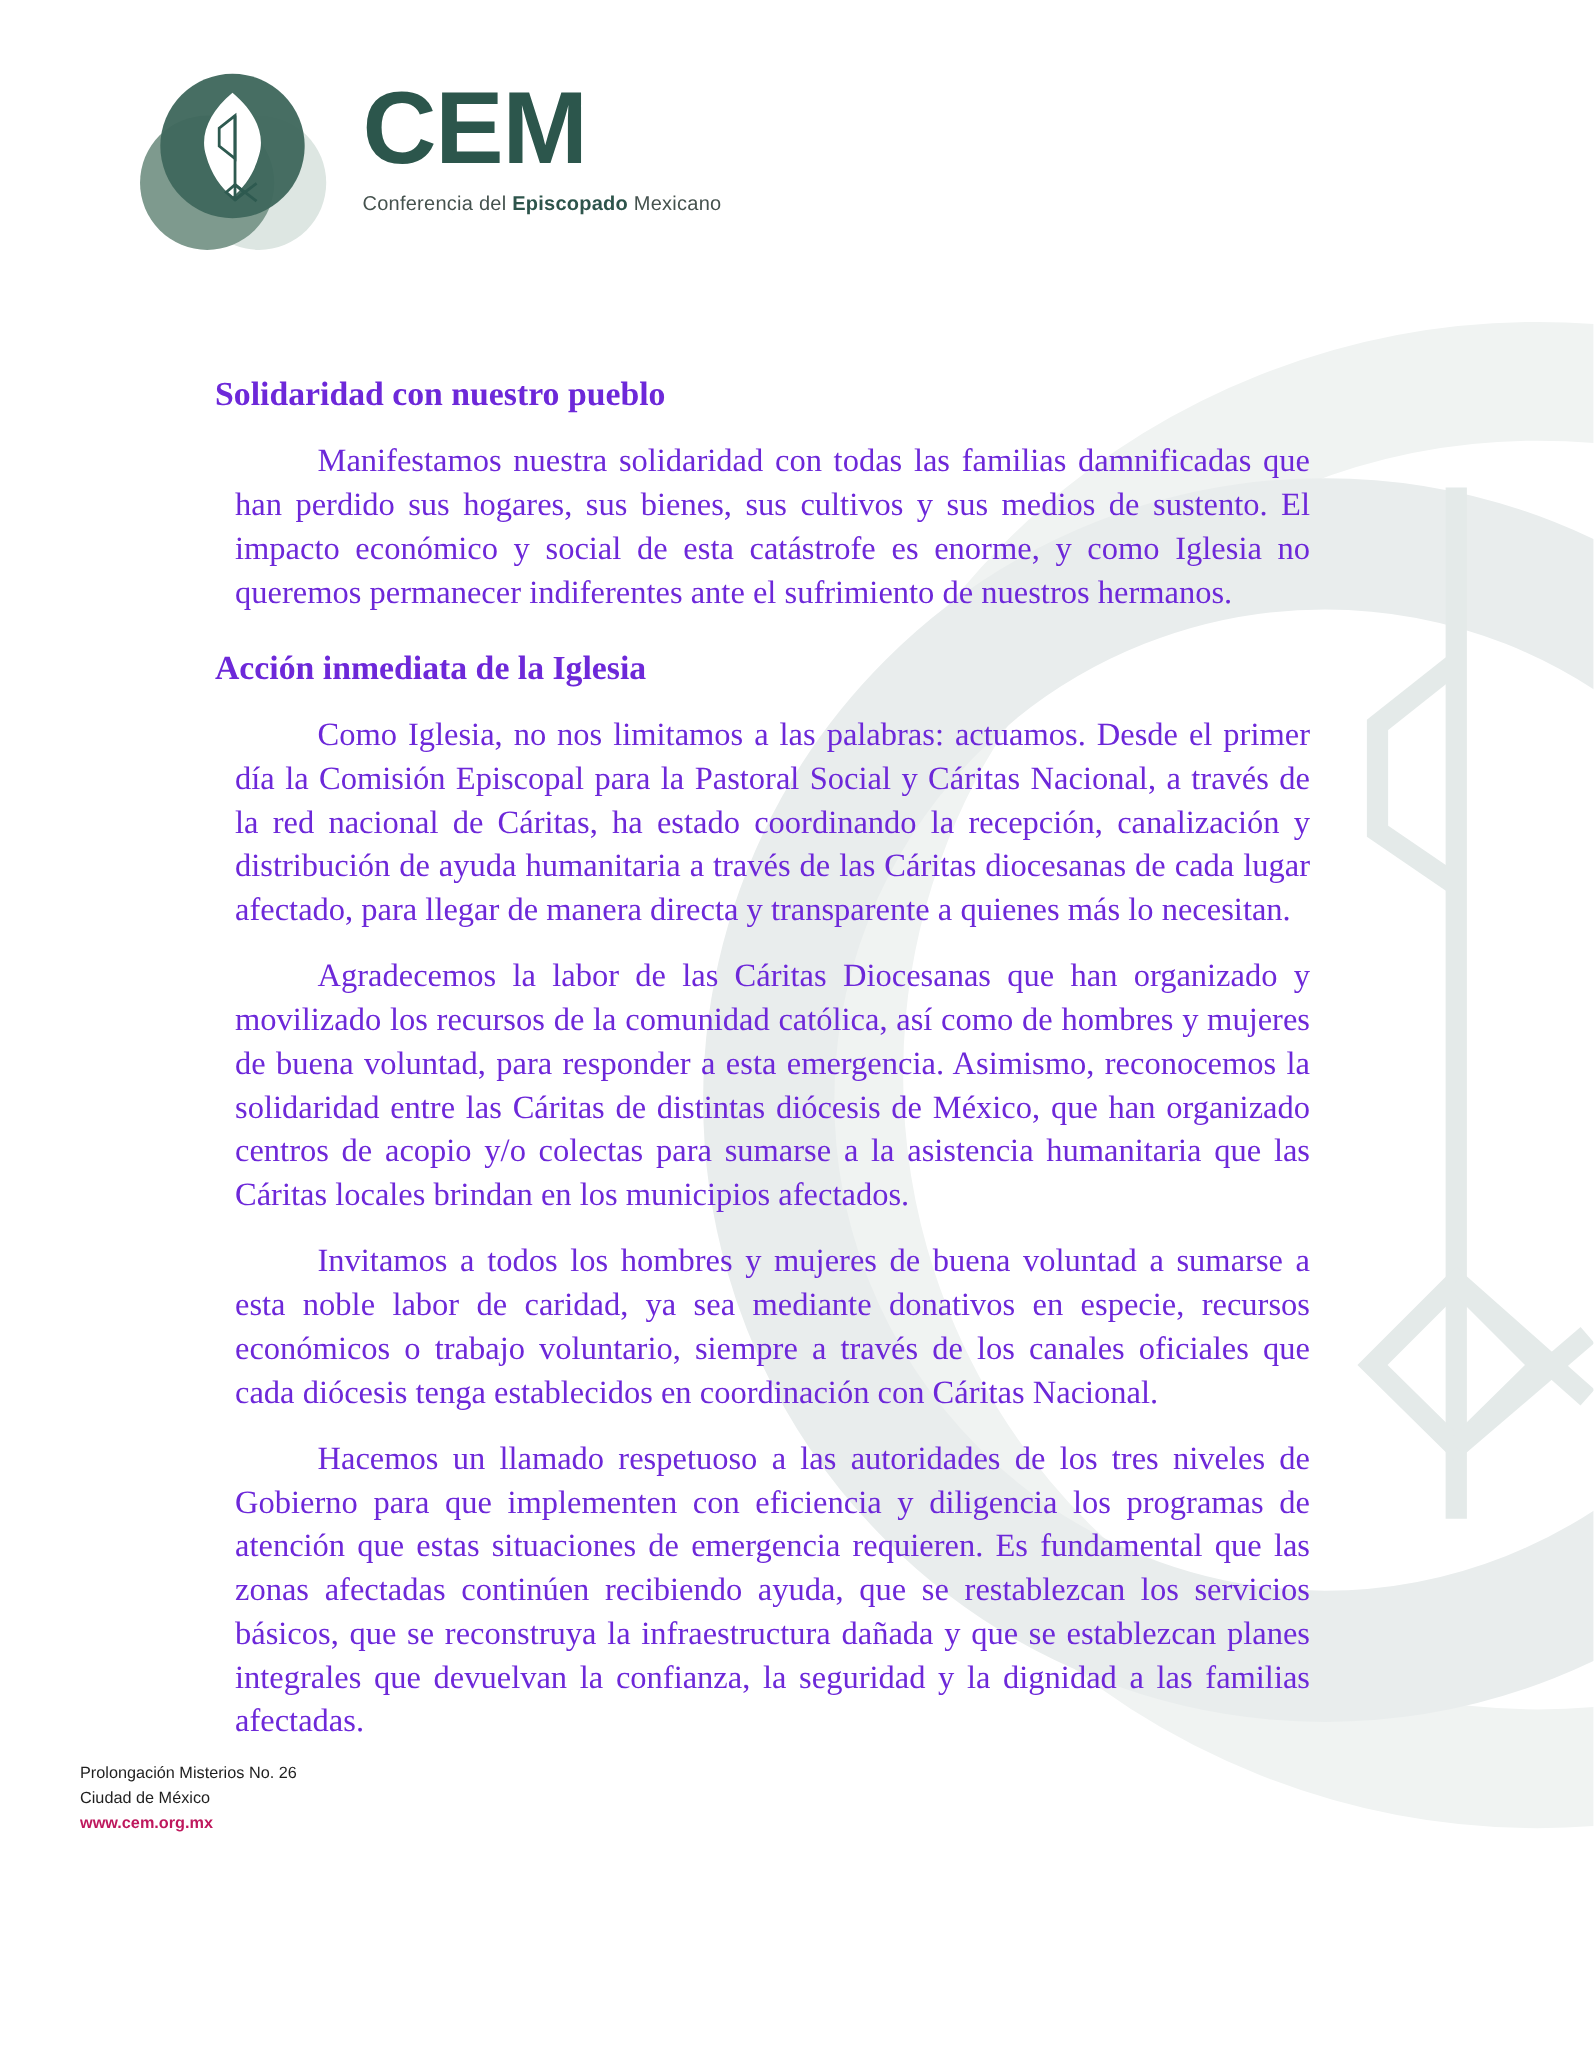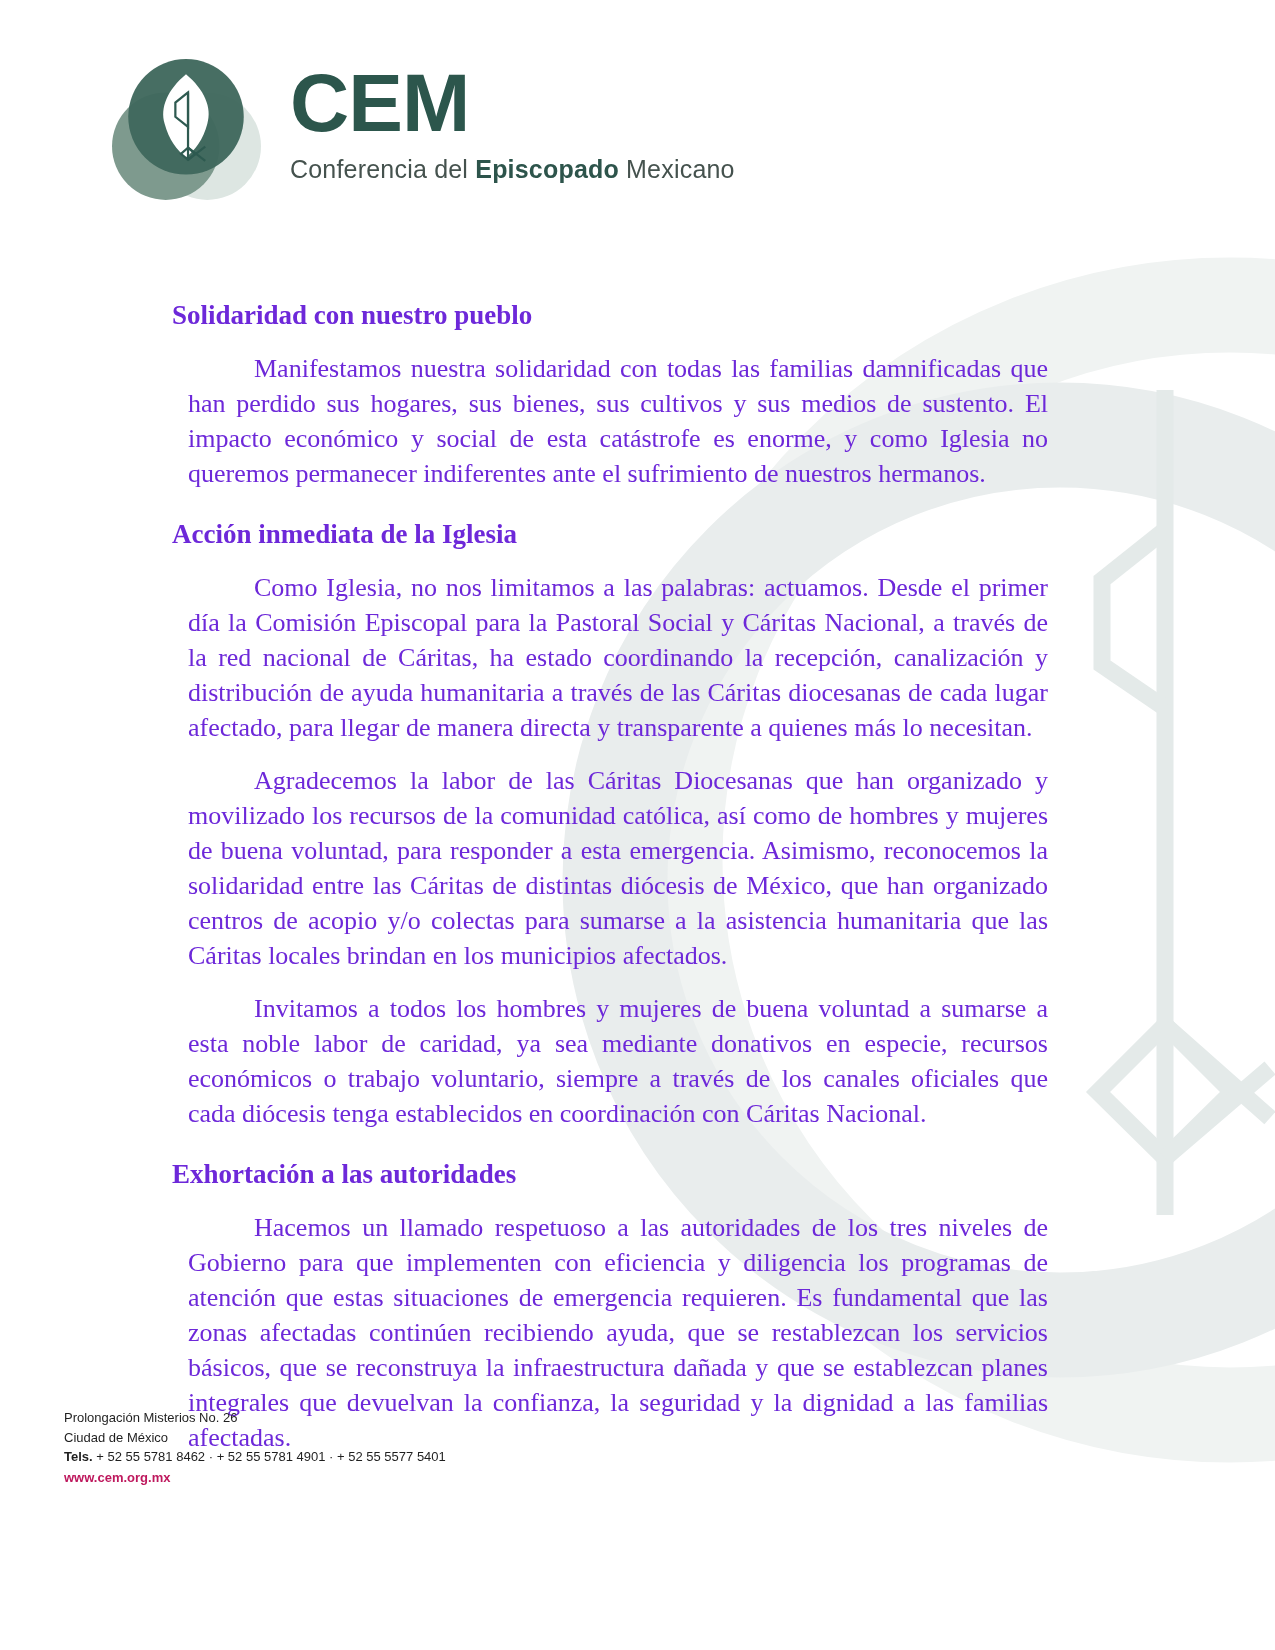--- a/index.html
+++ b/index.html
@@ -19,21 +19,21 @@
   .letterhead{position:absolute;left:0;top:0;width:1275px;height:230px;z-index:2;}
   .logo-mark{position:absolute;left:110px;top:52px;width:152px;height:158px;}
   .wordmark{position:absolute;left:290px;top:62px;}
   .brand{
     font-family:"Liberation Sans","DejaVu Sans",sans-serif;
     font-weight:800;font-size:82px;line-height:1;
     letter-spacing:-1px;color:#2c564c;
   }
   .tagline{
     font-family:"Liberation Sans","DejaVu Sans",sans-serif;
-    font-size:25px;color:#45524e;margin-top:11px;letter-spacing:.2px;
+    font-size:16px;color:#45524e;margin-top:11px;letter-spacing:.2px;
   }
   .tagline b{color:#2d544b;}
   
   .letter-body{
     position:absolute;left:172px;top:298px;width:876px;z-index:1;
     color:#6d28d9;
   }
   .letter-body h3{
     font-size:27px;font-weight:700;margin:26px 0 0 0;line-height:35px;
   }
@@ -92,24 +92,22 @@
 
   <main class="letter-body">
     <h3>Solidaridad con nuestro pueblo</h3>
     <p>Manifestamos nuestra solidaridad con todas las familias damnificadas que han perdido sus hogares, sus bienes, sus cultivos y sus medios de sustento. El impacto económico y social de esta catástrofe es enorme, y como Iglesia no queremos permanecer indiferentes ante el sufrimiento de nuestros hermanos.</p>
 
     <h3>Acción inmediata de la Iglesia</h3>
     <p>Como Iglesia, no nos limitamos a las palabras: actuamos. Desde el primer día la Comisión Episcopal para la Pastoral Social y Cáritas Nacional, a través de la red nacional de Cáritas, ha estado coordinando la recepción, canalización y distribución de ayuda humanitaria a través de las Cáritas diocesanas de cada lugar afectado, para llegar de manera directa y transparente a quienes más lo necesitan.</p>
     <p>Agradecemos la labor de las Cáritas Diocesanas que han organizado y movilizado los recursos de la comunidad católica, así como de hombres y mujeres de buena voluntad, para responder a esta emergencia. Asimismo, reconocemos la solidaridad entre las Cáritas de distintas diócesis de México, que han organizado centros de acopio y/o colectas para sumarse a la asistencia humanitaria que las Cáritas locales brindan en los municipios afectados.</p>
     <p>Invitamos a todos los hombres y mujeres de buena voluntad a sumarse a esta noble labor de caridad, ya sea mediante donativos en especie, recursos económicos o trabajo voluntario, siempre a través de los canales oficiales que cada diócesis tenga establecidos en coordinación con Cáritas Nacional.</p>
 
-    <h3>Exhortación a las autoridades</h3>
     <p>Hacemos un llamado respetuoso a las autoridades de los tres niveles de Gobierno para que implementen con eficiencia y diligencia los programas de atención que estas situaciones de emergencia requieren. Es fundamental que las zonas afectadas continúen recibiendo ayuda, que se restablezcan los servicios básicos, que se reconstruya la infraestructura dañada y que se establezcan planes integrales que devuelvan la confianza, la seguridad y la dignidad a las familias afectadas.</p>
   </main>
 
   <footer class="letter-footer">
     <div>Prolongación Misterios No. 26</div>
     <div>Ciudad de México</div>
-    <div><b>Tels.</b> <span>+ 52 55 5781 8462 · + 52 55 5781 4901 · + 52 55 5577 5401</span></div>
     <a class="site" href="#">www.cem.org.mx</a>
   </footer>
 
 </div>
 
 </body></html>

